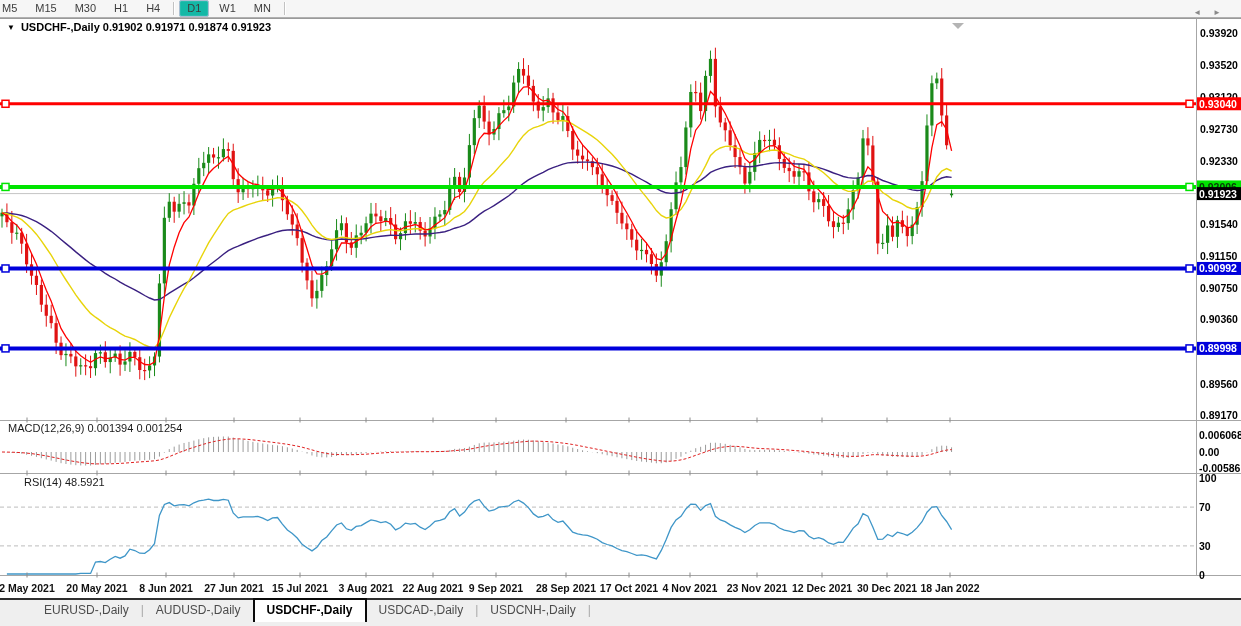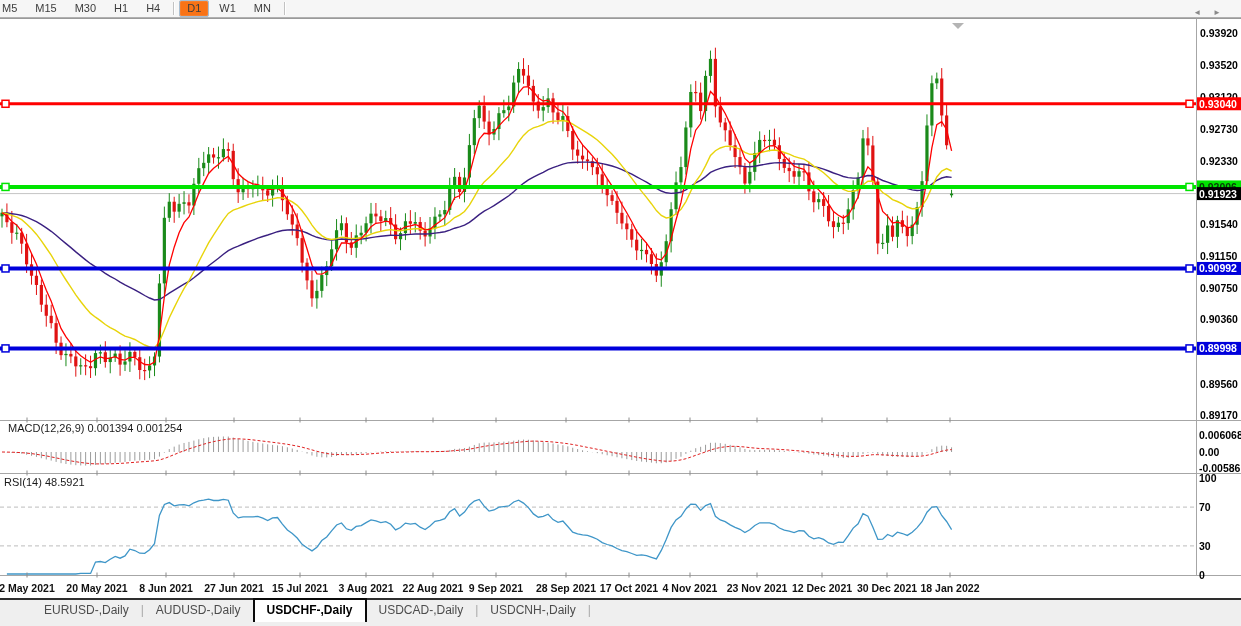--- a/index.html
+++ b/index.html
@@ -4,31 +4,31 @@
 <style>
   html,body{margin:0;padding:0;background:#d4d0c8;}
   .app{position:relative;width:1241px;height:626px;background:#fff;
        font-family:"Liberation Sans",sans-serif;overflow:hidden;}
   
   .toolbar{position:absolute;top:0;left:0;right:0;height:17px;background:#f6f6f6;
            border-bottom:1px solid #b0b0b0;display:flex;align-items:center;z-index:6;}
   .tf-btn{font-size:11px;color:#3d3d3d;padding:0 7px;line-height:14px;height:15px;
           border:1px solid transparent;border-radius:2px;margin:0 1px;cursor:default;}
   .tf-btn:first-child{margin-left:-6px;}
-  .tf-btn.active{background:#f97316;border-color:#a8bed2;box-shadow:inset 0 0 1px #d8e6f2;}
+  .tf-btn.active{background:#14b8a6;border-color:#a8bed2;box-shadow:inset 0 0 1px #d8e6f2;}
   .tf-sep{width:1px;height:13px;background:#c2c2c2;box-shadow:1px 0 0 #ffffff;margin:0 4px;}
   
   #chart-svg{position:absolute;top:0;left:0;z-index:1;}
   
   .overlay{position:absolute;font-size:11px;color:#000;white-space:nowrap;z-index:3;}
   .title{top:21px;left:7px;font-weight:700;}
   .title .arrow{font-size:8px;color:#000;margin-right:6px;vertical-align:1px;}
   .ind-label{font-weight:400;color:#1a1a1a;text-align:right;}
   .macd-label{top:422px;left:8px;}
-  .rsi-label{top:476px;left:4px;}
+  .rsi-label{top:476px;left:24px;}
   
   .tabbar{position:absolute;left:0;right:0;bottom:0;height:26px;background:#efefef;
           border-top:2px solid #2e2e2e;display:flex;align-items:flex-start;
           padding-left:32px;z-index:6;}
   .tab{font-size:12px;color:#4c4c4c;padding:3px 12px 4px;cursor:default;}
   .tab.active{background:#fff;border:2px solid #0a0a0a;border-bottom:none;margin-top:-2px;
               padding:3px 12px 5px;font-weight:700;color:#000;}
   .tab-sep{color:#a8a8a8;font-size:12px;padding:3px 0;}
   .tab-scroll{position:absolute;right:8px;top:8px;font-size:8px;color:#8a8a8a;
               letter-spacing:12px;z-index:7;}
@@ -743,20 +743,23 @@
       <line x1="887" y1="417.5" x2="887" y2="422.5" stroke="#8c8c8c"></line>
       <line x1="887" y1="470.5" x2="887" y2="475.5" stroke="#8c8c8c"></line>
       <line x1="887" y1="572.5" x2="887" y2="577.5" stroke="#8c8c8c"></line>
       <text x="950" y="592" text-anchor="middle" font-size="10.5" font-weight="700" fill="#111" font-family="Liberation Sans, sans-serif">18 Jan 2022</text>
       <line x1="950" y1="417.5" x2="950" y2="422.5" stroke="#8c8c8c"></line>
       <line x1="950" y1="470.5" x2="950" y2="475.5" stroke="#8c8c8c"></line>
       <line x1="950" y1="572.5" x2="950" y2="577.5" stroke="#8c8c8c"></line>
       <path d="M952 23 L964 23 L958 29 Z" fill="#b4b4b4"></path>
     </svg>
 
+  <div class="overlay title">
+    <span class="arrow">▼</span><span>USDCHF-,Daily</span>&nbsp;<span>0.91902 0.91971 0.91874 0.91923</span>
+  </div>
 
   <div class="overlay ind-label macd-label">MACD(12,26,9) 0.001394 0.001254</div>
   <div class="overlay ind-label rsi-label">RSI(14) 48.5921</div>
 
   <div class="tabbar" id="tabbar">
       <div class="tab">EURUSD-,Daily</div>
       <div class="tab-sep">|</div>
       <div class="tab">AUDUSD-,Daily</div>
       <div class="tab active">USDCHF-,Daily</div>
       <div class="tab">USDCAD-,Daily</div>

